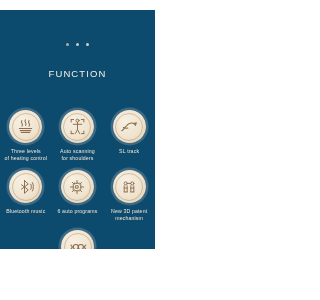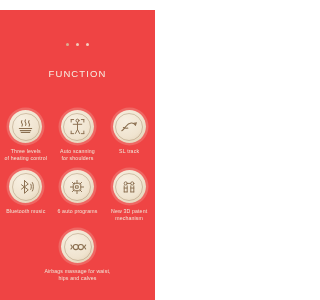--- a/index.html
+++ b/index.html
@@ -18,22 +18,22 @@
     width: 155px;
     height: 300px;
     background: #ffffff;
     box-sizing: border-box;
   }
   .panel {
     position: absolute;
     left: 0;
     top: 10px;
     width: 155px;
-    height: 290px;
-    background: #ef4444;
+    height: 239px;
+    background: #0c4a6e;
     overflow: hidden;
   }
   .dots {
     position: absolute;
     top: 33px;
     left: 0;
     width: 155px;
     display: flex;
     justify-content: center;
     gap: 7px;

